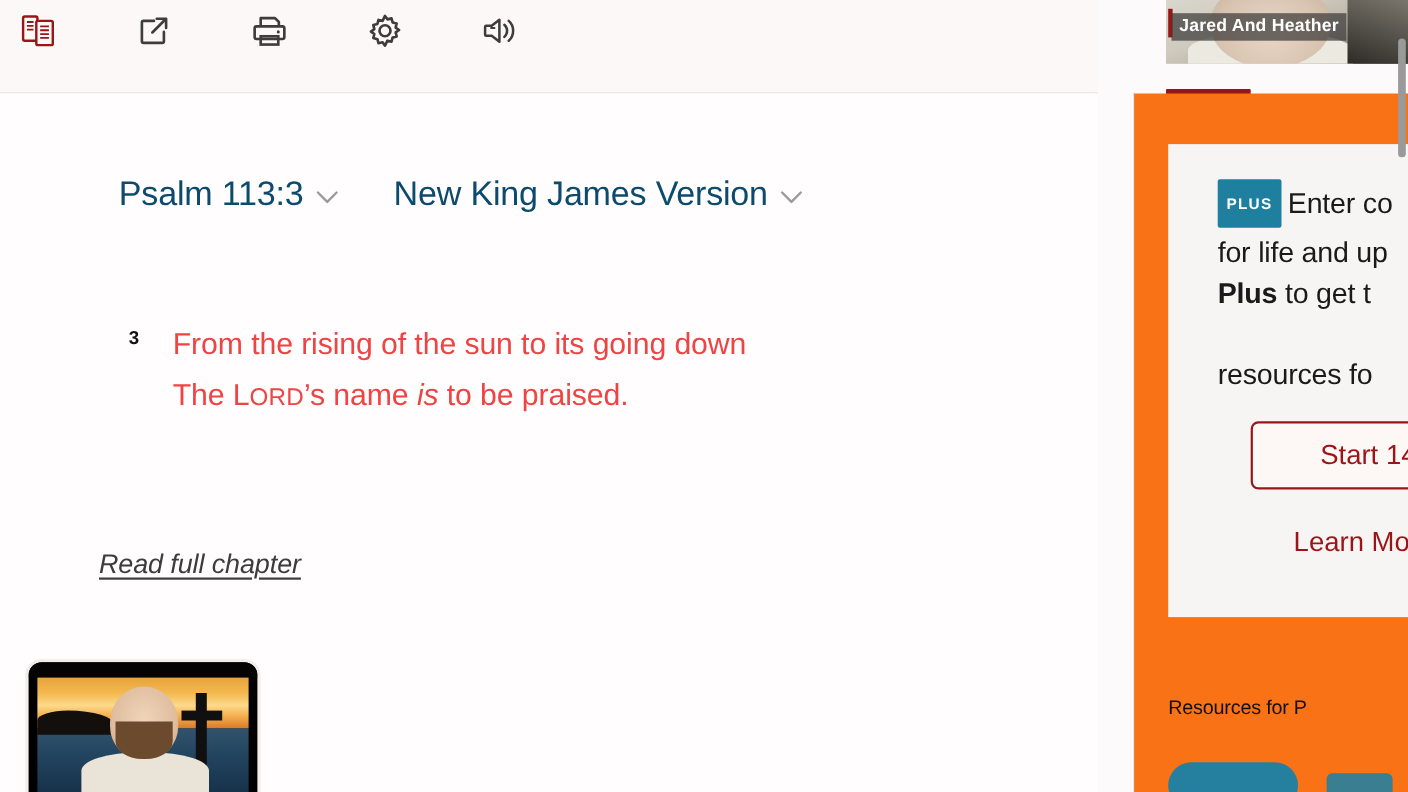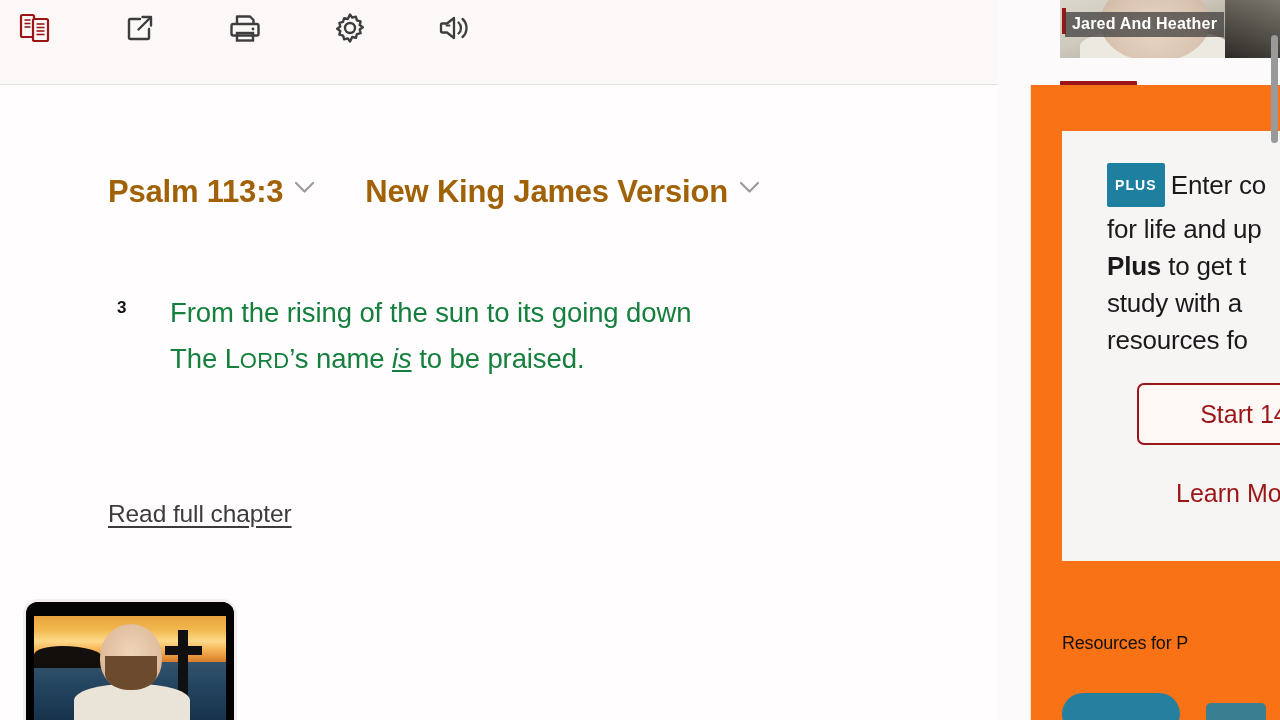--- a/index.html
+++ b/index.html
@@ -29,45 +29,44 @@
   #content-panel {
     position: absolute; left: 0; top: 85px; width: 998px; height: 635px;
     background: #fffdfd;
   }
   #ref-row {
     position: absolute; left: 108px; top: 75px;
     display: flex; align-items: baseline; gap: 0;
   }
   .ref-group { display: flex; align-items: center; cursor: pointer; }
   .ref-label {
-    font-size: 31px; color: #a16207; font-weight: 700; letter-spacing: -0.2px;
+    font-size: 31px; color: #0c4a6e; font-weight: 400; letter-spacing: -0.2px;
     line-height: 1;
-    margin-top: 16px;
   }
   .chev {
     margin-left: 11px; width: 21px; height: 13px; display: inline-block;
     position: relative; top: 4px;
   }
   .chev svg { display: block; }
   #version-group { margin-left: 50px; }
 
   #verse-block { position: absolute; left: 108px; top: 205px; width: 790px; }
   #verse-num {
     position: absolute; left: 9px; top: 8px;
     font-size: 17px; font-weight: bold; color: #111;
   }
   #verse-text {
-    margin-left: 62px;
-    font-size: 27.5px; line-height: 46px; color: #15803d;
+    margin-left: 49px;
+    font-size: 27.5px; line-height: 46px; color: #ef4444;
     letter-spacing: -0.1px;
   }
   .smallcaps { font-size: 22px; letter-spacing: 0.2px; }
-  .ital { font-style: italic; text-decoration: underline; }
-
-  #links { position: absolute; left: 108px; top: 415px; }
+  .ital { font-style: italic; }
+
+  #links { position: absolute; left: 90px; top: 415px; font-style: italic; }
   .vlink {
     display: block; font-size: 24.5px; color: #3c3c3c;
     text-decoration: underline; text-underline-offset: 4px;
     text-decoration-thickness: 1.5px; cursor: pointer;
     margin-bottom: 18px; letter-spacing: -0.1px;
   }
 
   
   #sidebar {
     position: absolute; left: 1030px; top: 85px; width: 250px; height: 635px;
@@ -289,21 +288,21 @@
   </div>
 
   <div id="tab-indicator"></div>
   <div id="sidebar">
 
     <div id="promo-card">
       <div id="promo-text">
         <span id="plus-badge">PLUS</span><span>Enter co</span><br>
         <span>for life and up</span><br>
         <span class="bold">Plus</span><span> to get t</span><br>
-        <span>study with a</span><br>
+        <br>
         <span>resources fo</span>
       </div>
       <div id="trial-btn">Start 14-da</div>
       <div id="learn-more">Learn More</div>
     </div>
 
     <div id="resources-heading">Resources for P</div>
     <div id="share-btn"></div>
     <div id="share-btn-2"></div>
   </div>

